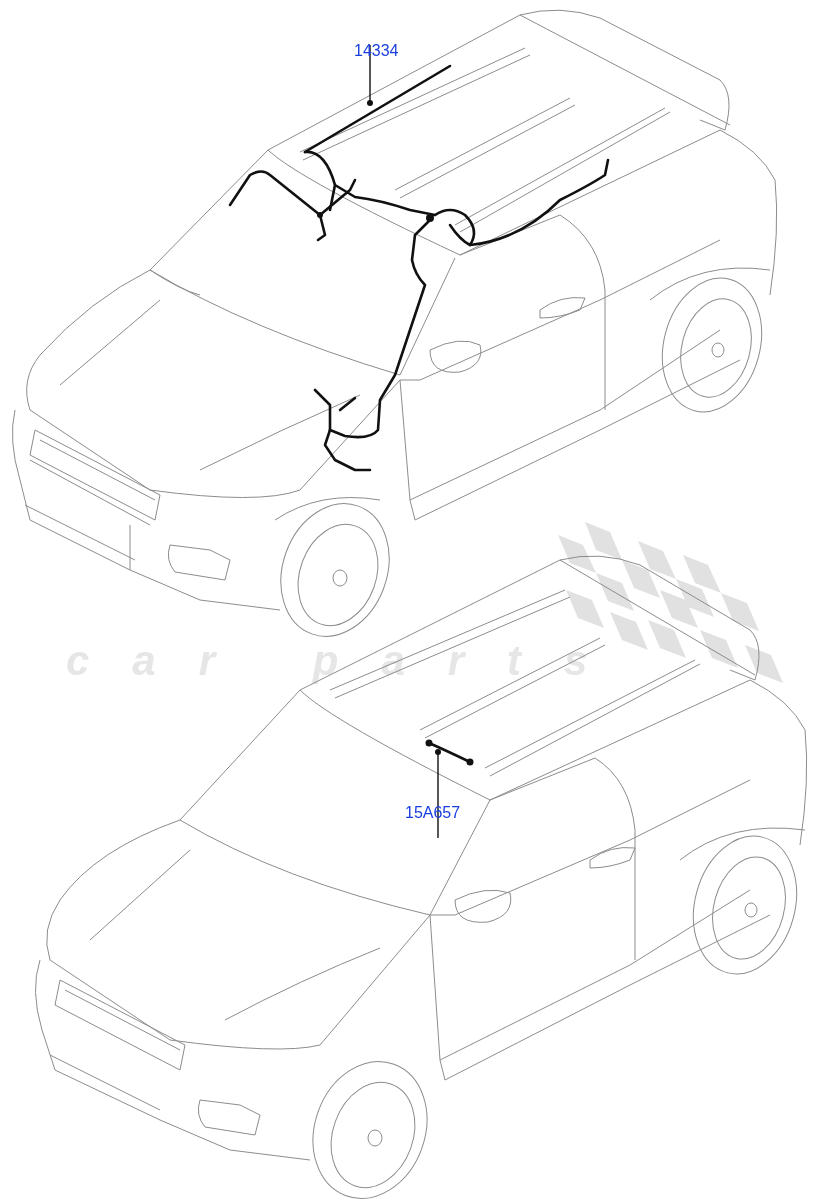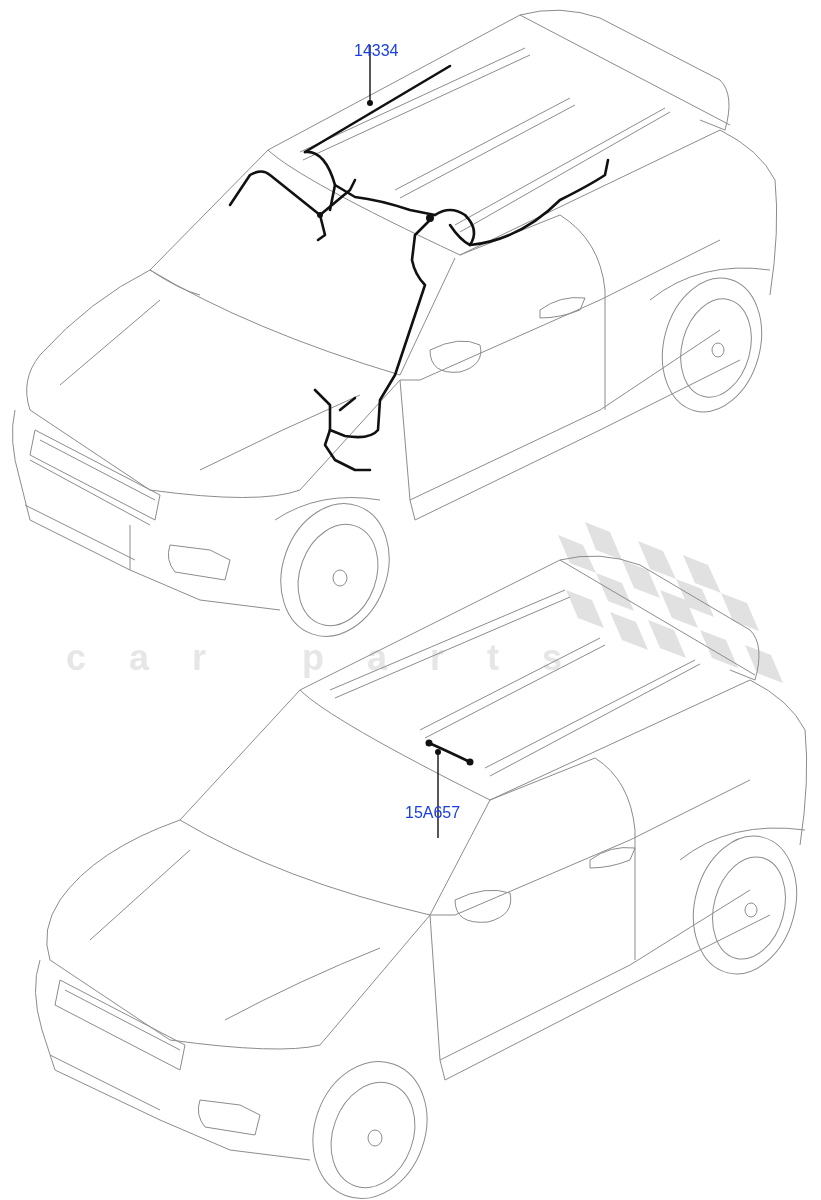--- a/index.html
+++ b/index.html
@@ -1,20 +1,20 @@
 <!DOCTYPE html>
 <html><head>
 <meta charset="utf-8">
 <style>
   html, body { margin: 0; padding: 0; background: #ffffff; }
   body { width: 821px; height: 1200px; position: relative; overflow: hidden; font-family: "Liberation Sans", sans-serif; }
   .canvas { position: absolute; left: 0; top: 0; width: 821px; height: 1200px; }
   svg { position: absolute; left: 0; top: 0; }
   .wm-main { position: absolute; left: 58px; top: 528px; font-family: "Liberation Sans", sans-serif; font-weight: bold; font-size: 112px; letter-spacing: -2px; line-height: 1; color: #f7d2d4; }
-  .wm-sub { position: absolute; left: 66px; top: 640px; font-family: "Liberation Sans", sans-serif; font-weight: bold; font-size: 36px; letter-spacing: 43px; line-height: 1; color: #e6e6e6; white-space: nowrap; }
+  .wm-sub { position: absolute; left: 66px; top: 640px; font-family: "Liberation Sans", sans-serif; font-weight: bold; font-size: 42px; letter-spacing: 43px; line-height: 1; color: #e6e6e6; white-space: nowrap; font-style: italic; }
   .callout { position: absolute; font-family: "Liberation Sans", sans-serif; font-size: 16px; color: #1a3fe0; line-height: 1; }
   .c1 { left: 354px; top: 26px; margin-top: 17px; }
   .c2 { left: 405px; top: 805px; }
   .draw path, .draw line, .draw ellipse, .draw polyline { fill: none; stroke: #8c8c8c; stroke-width: 1; }
   .harness path, .harness polyline { fill: none; stroke: #111; stroke-width: 2.6; stroke-linecap: round; stroke-linejoin: round; }
   .leader { stroke: #111; stroke-width: 1.4; }
   .node { fill: #111; }
 </style>
 </head>
 <body>

